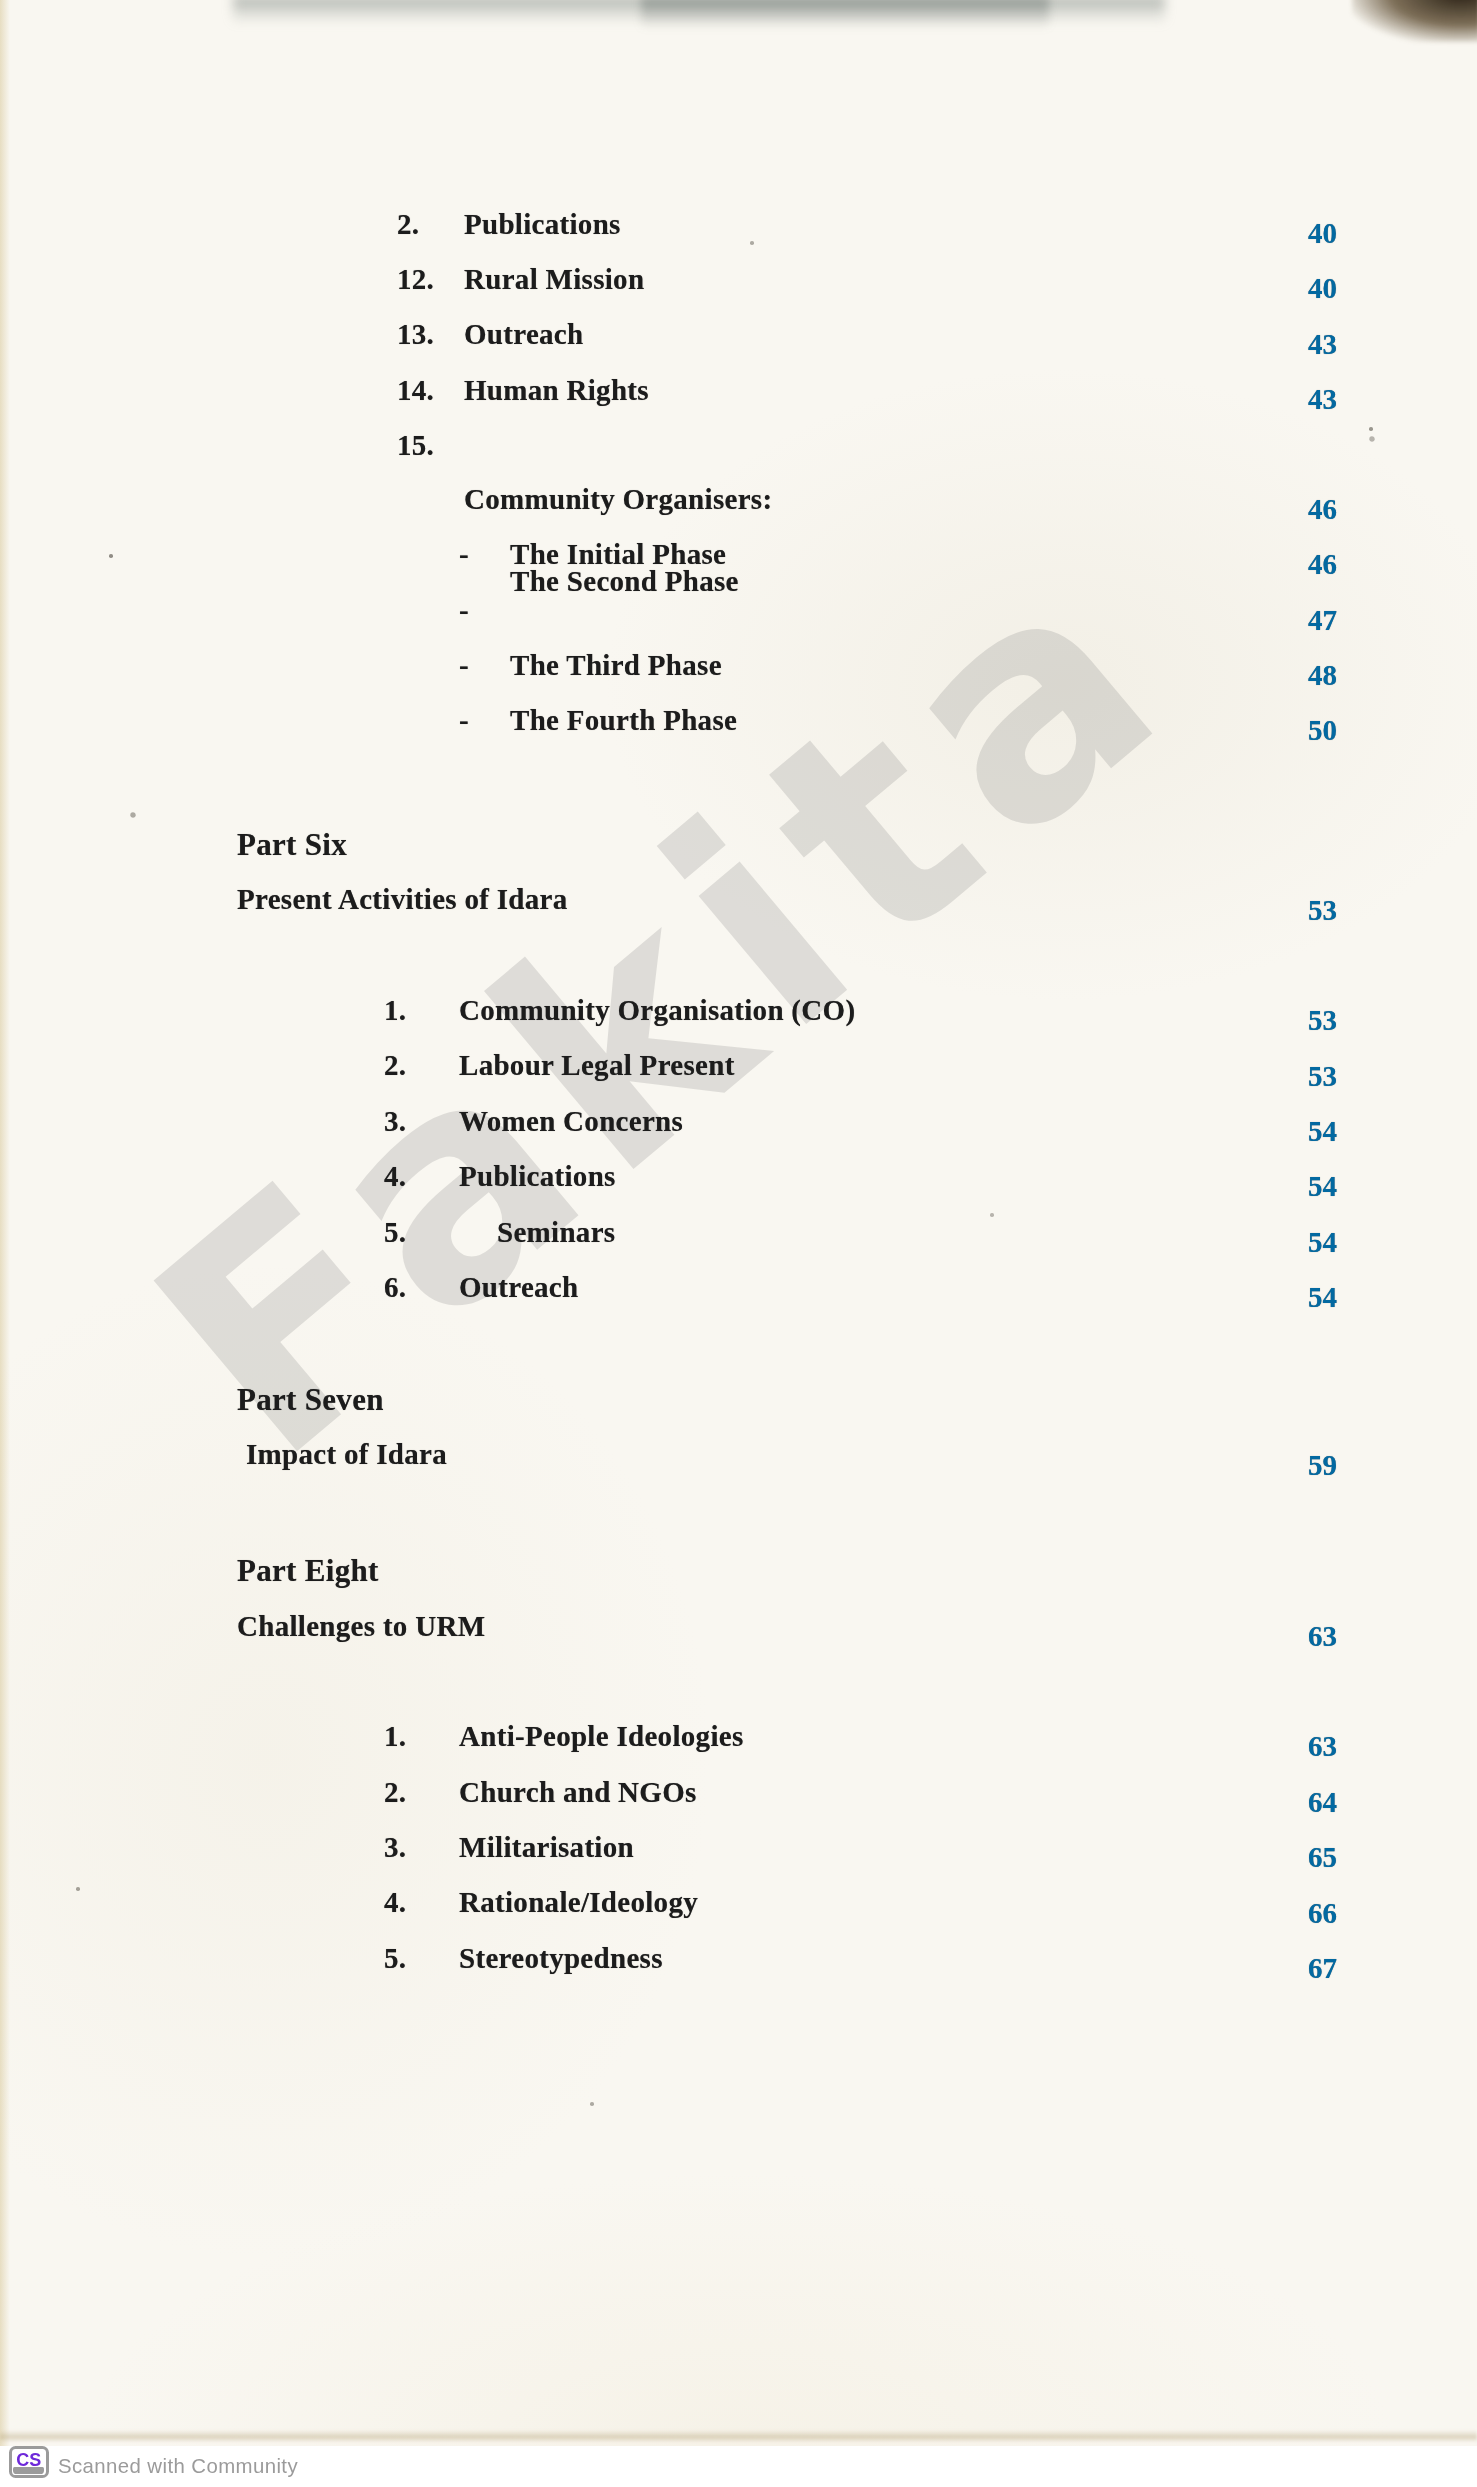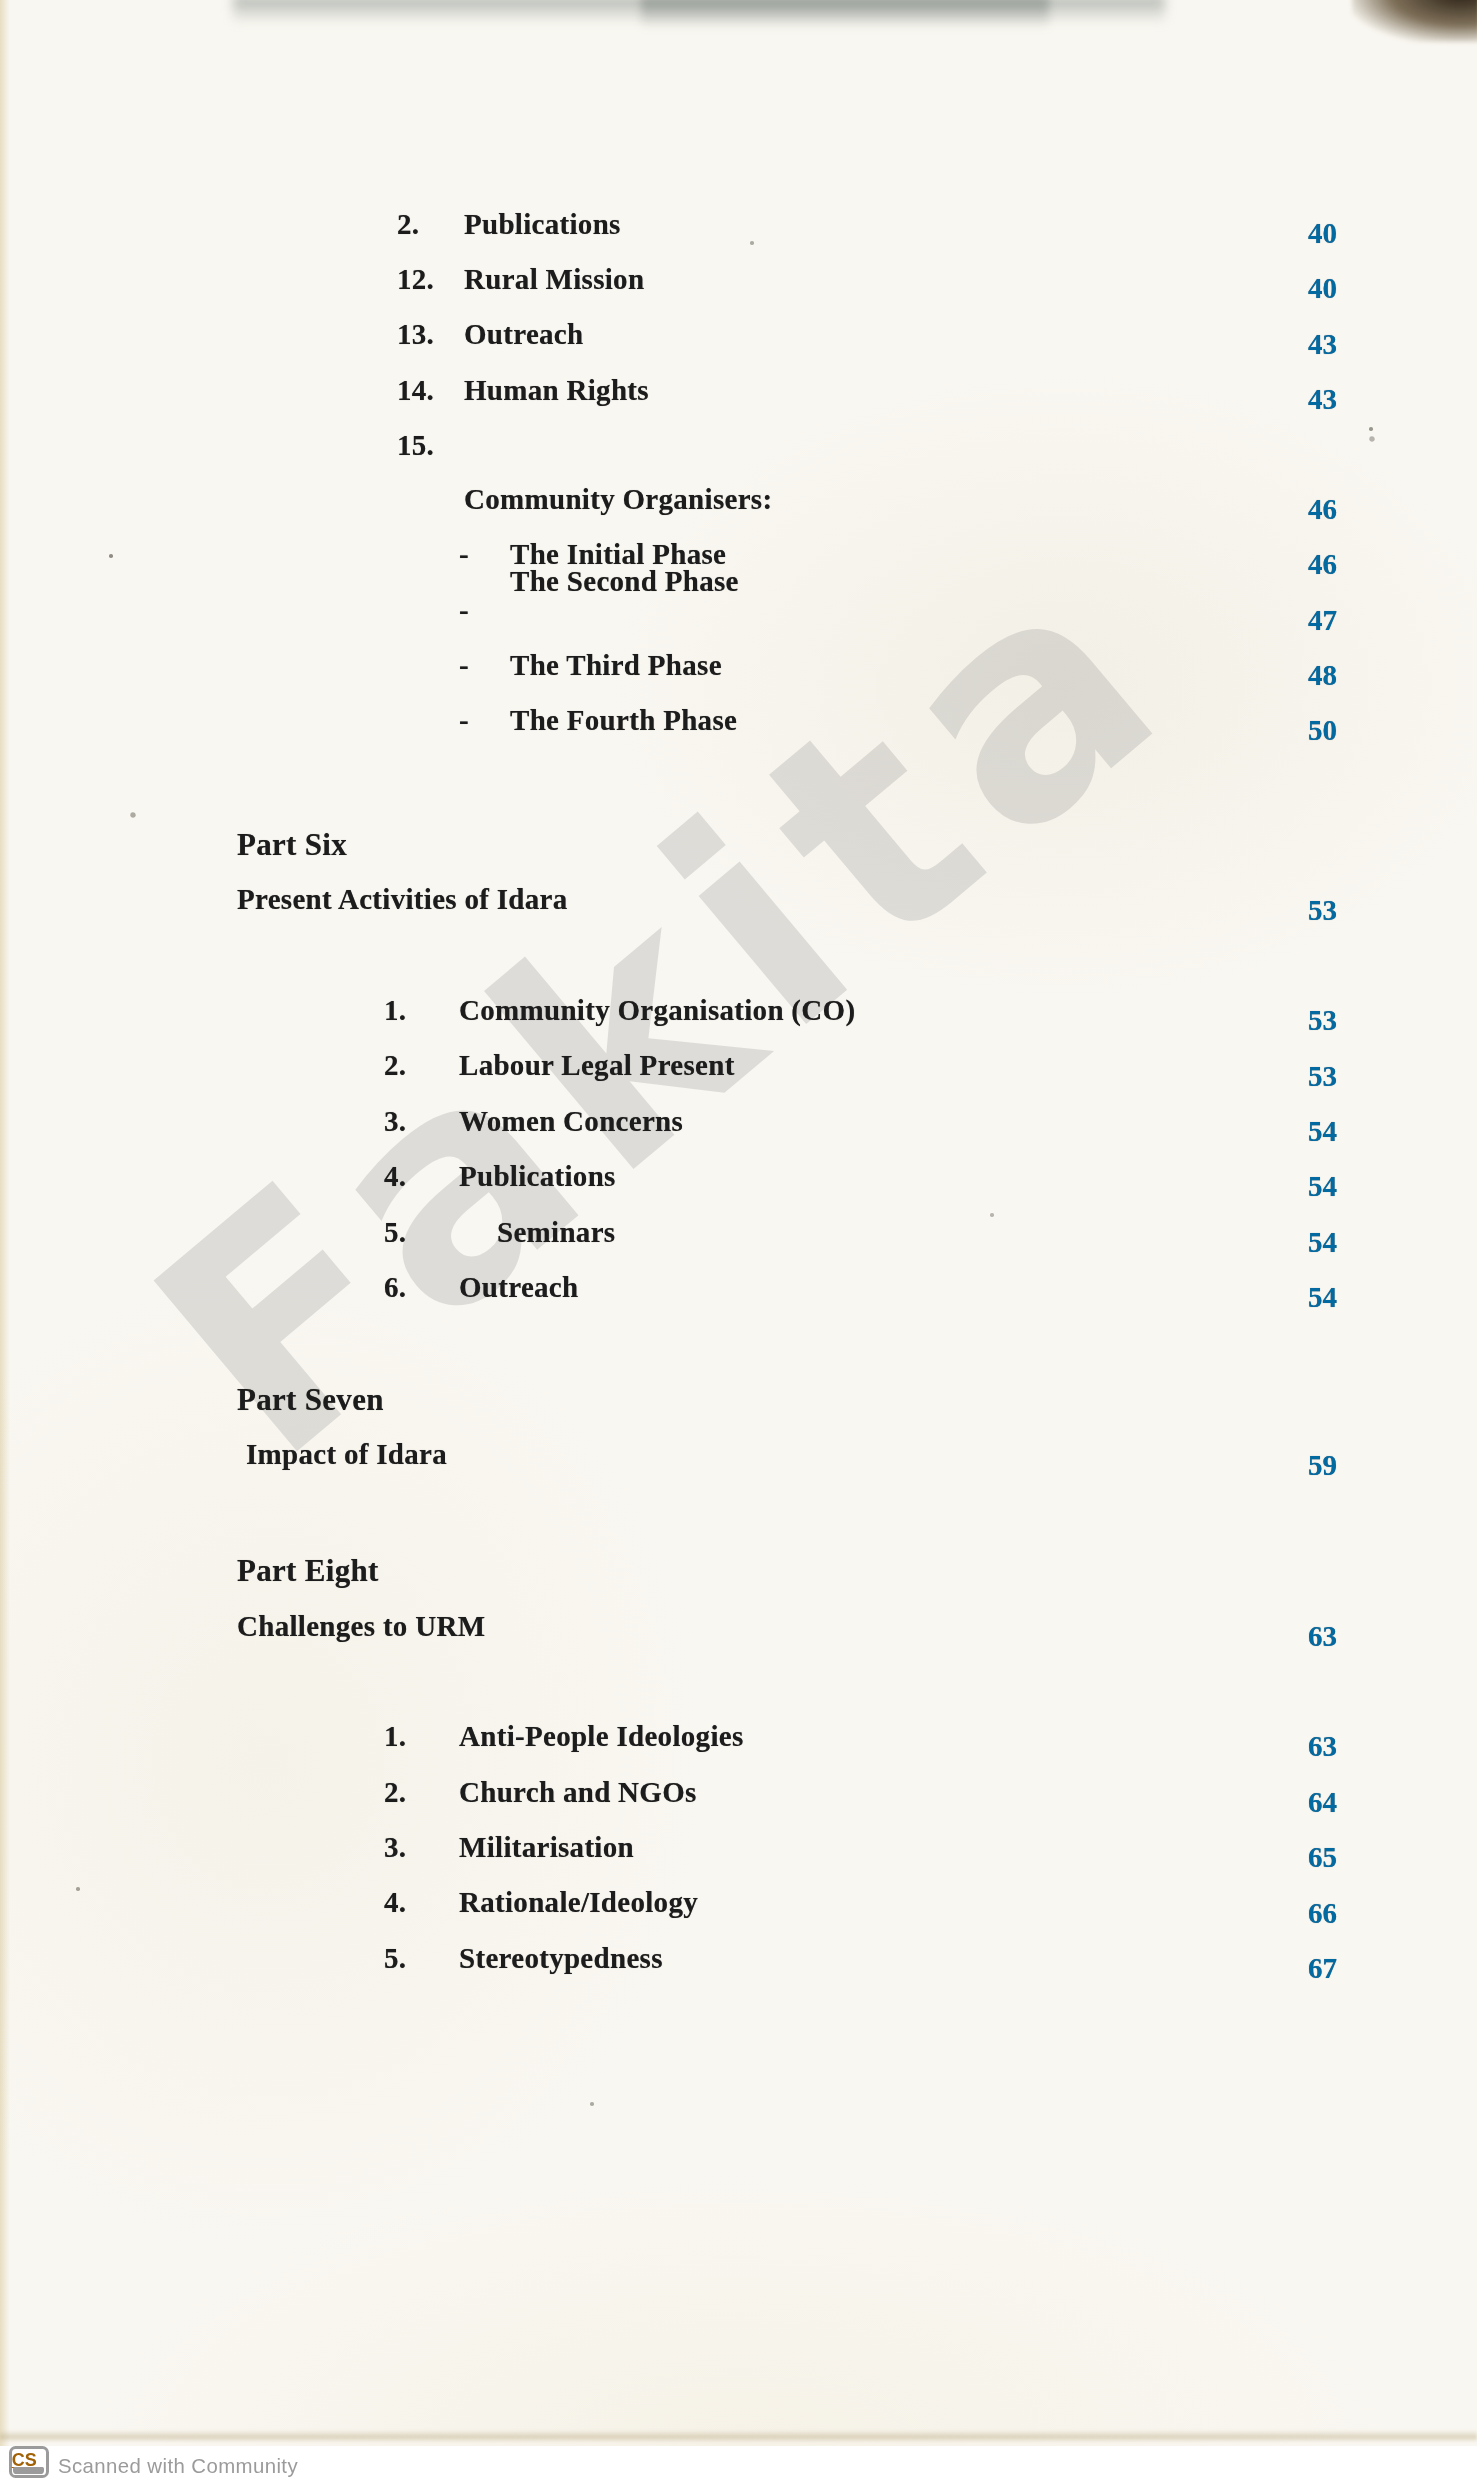--- a/index.html
+++ b/index.html
@@ -73,22 +73,22 @@
   }
   .footer {
     position:absolute; left:0; top:2446px; width:1477px; height:42px; z-index:4;
     background:#ffffff; font-family:"Liberation Sans", sans-serif;
   }
   .cs-logo {
     position:absolute; left:8.7px; top:0px; width:34px; height:26px;
     border:3.6px solid #9b9b9b; border-radius:6.6px; background:#ffffff;
   }
   .cs-logo-letters {
-    position:absolute; left:0; right:0; top:0.7px; text-align:left;
-    font-size:18px; font-weight:bold; color:#a16207; letter-spacing:0px;
+    position:absolute; left:0; right:0; top:0.7px; text-align:center;
+    font-size:18px; font-weight:bold; color:#6d28d9; letter-spacing:0px;
     font-family:"Liberation Sans", sans-serif;
     text-decoration:underline;
   }
   .cs-logo-bar {
     position:absolute; left:1.5px; right:1.5px; bottom:1.5px; height:6.6px;
     background:#9b9b9b; border-radius:1.5px 1.5px 3.6px 3.6px;
   }
   .footer-text {
     position:absolute; left:58px; top:8.7px; font-size:20.4px; color:#9b9b9b;
     letter-spacing:0.4px; white-space:nowrap;

